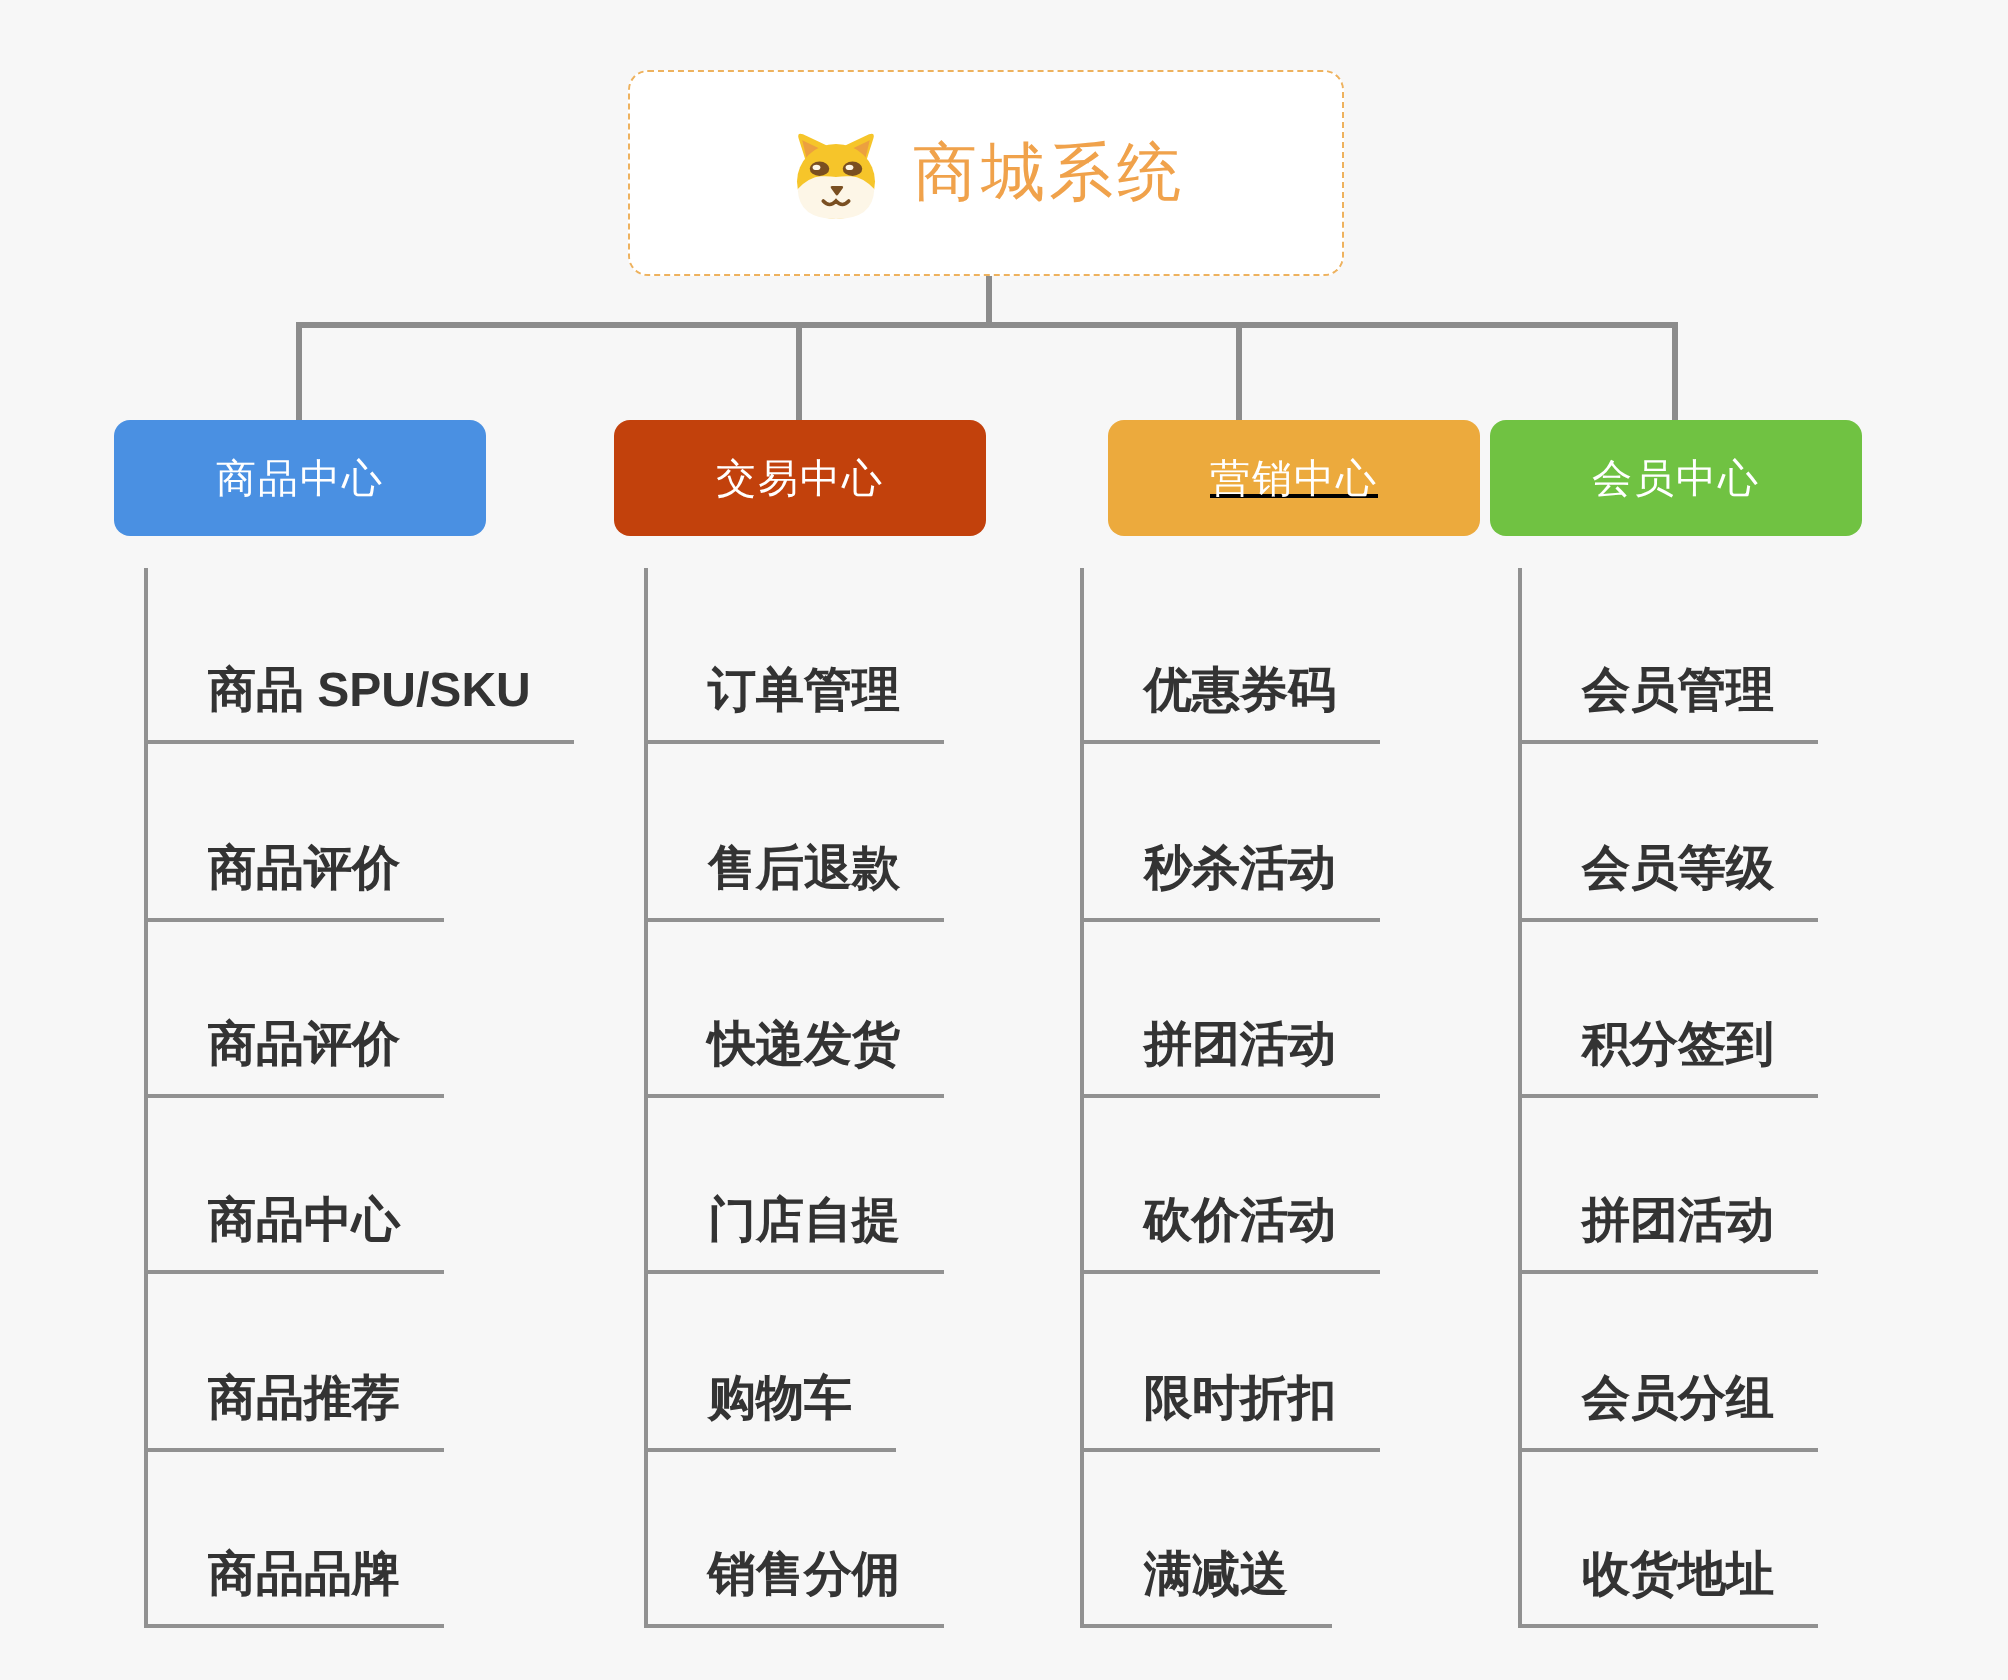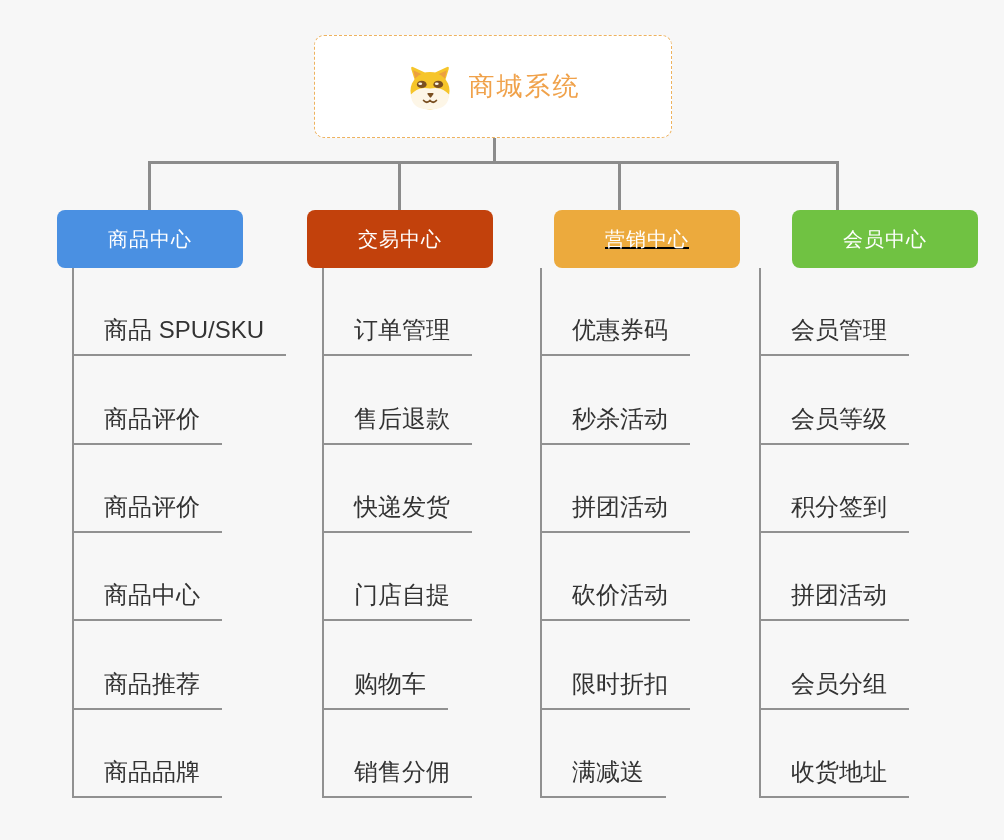--- a/index.html
+++ b/index.html
@@ -28,21 +28,21 @@
     background: #ffffff;
     border: 1px dashed #eeb25e;
     border-radius: 10px;
     display: flex;
     align-items: center;
     justify-content: center;
     gap: 15px;
     box-sizing: border-box;
   }
   .root-title {
-    font-size: 26px;
+    font-size: 32px;
     color: #f0a24b;
     letter-spacing: 2px;
     white-space: nowrap;
   }
   .dog-icon { width: 48px; height: 48px; display: block; }
 
   
   .line {
     position: absolute;
     background: #8c8c8c;
@@ -68,31 +68,32 @@
   }
   .branch-node .branch-label {
     color: #ffffff;
     font-size: 20px;
     letter-spacing: 1px;
     white-space: nowrap;
   }
   .branch-1 { left: 57px; }
   .branch-2 { left: 307px; }
   .branch-3 { left: 554px; text-decoration: underline; }
-  .branch-4 { left: 745px; margin-left: 47px; }
+  .branch-4 { left: 745px; }
 
   
   .leaf-column {
     position: absolute;
-    top: 268px;
+    top: 284px;
     height: 530px;
     border-left: 2px solid #919191;
     display: flex;
     flex-direction: column;
     box-sizing: content-box;
+    font-weight: bold;
   }
   .col-1 { left: 72px; }
   .col-2 { left: 322px; }
   .col-3 { left: 540px; }
   .col-4 { left: 759px; }
 
   .leaf-row {
     flex: 1 1 0;
     display: flex;
     align-items: flex-end;

